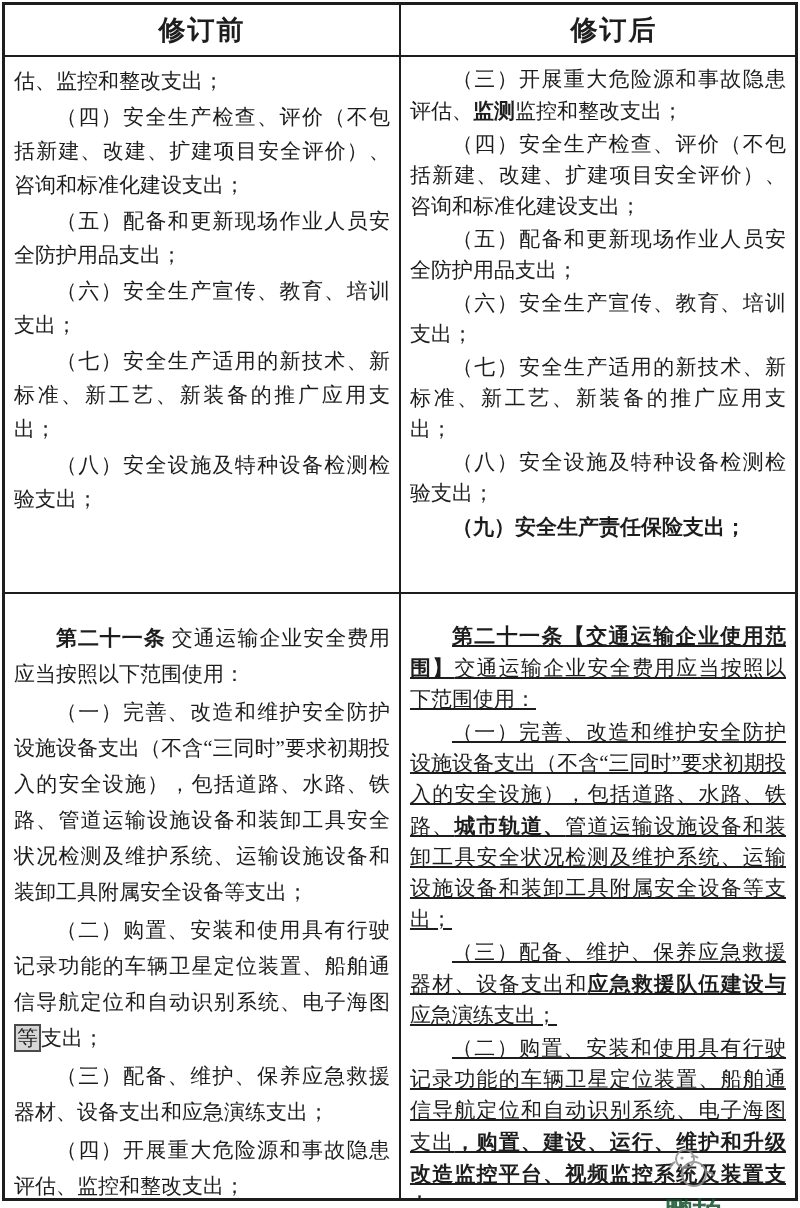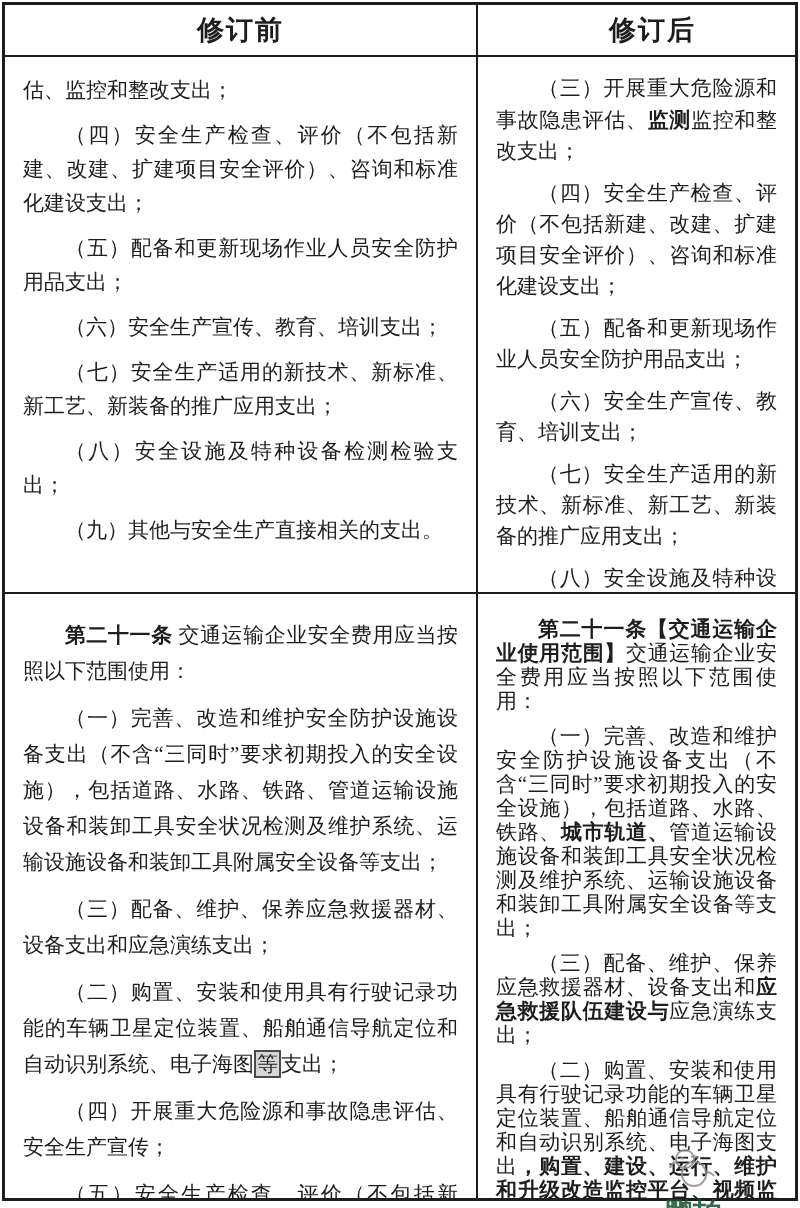--- a/index.html
+++ b/index.html
@@ -18,36 +18,36 @@
     display:flex;height:52px;box-sizing:border-box;border-bottom:2px solid #1d1d1d;flex:none;
   }
   .th{
     box-sizing:border-box;display:flex;align-items:center;justify-content:center;
     font-family:"Liberation Sans","DejaVu Sans",sans-serif;
     font-weight:bold;font-size:27px;letter-spacing:2px;
   }
   .trow{display:flex;box-sizing:border-box;}
   .row1{height:537px;border-bottom:2px solid #1d1d1d;flex:none;}
   .row2{flex:1;overflow:hidden;}
-  .td,.th-before{width:473px;flex:none;}
+  .td,.th-before{width:396px;flex:none;}
   .th-after,.td-after{flex:1;padding-left:32px;}
   .td{
     box-sizing:border-box;padding:5px 7px 0 7px;overflow:hidden;
   }
   .td-before{border-right:2px solid #1d1d1d;}
   .th-before{box-sizing:border-box;border-right:2px solid #1d1d1d;}
-  .row2 .td{padding-top:12px;}
+  .row2 .td{padding-top:24px;}
   .td p{
-    margin:11px;text-align:justify;text-indent:2em;font-size:21px;
+    margin:2px;text-align:justify;text-indent:2em;font-size:21px;
   }
   .td p.no-indent{text-indent:0;}
   .r1b p{line-height:34px;}
   .r1a p{line-height:31px;}
   .r2b p{line-height:36px;}
-  .r2a p{line-height:24px;}
+  .r2a p{line-height:31px;text-decoration:underline;}
   .b{
     font-weight:bold;
     font-family:"Liberation Sans","DejaVu Sans",sans-serif;
   }
   .boxed{
     border:2px solid #4a4a4a;background:#d6d6d6;padding:0 1px;
   }
   .watermark{
     position:absolute;left:664px;top:1146px;display:flex;align-items:center;gap:3px;
     color:#14532d;opacity:0.85;pointer-events:none;
@@ -65,39 +65,38 @@
     <div class="th th-after">修订后</div>
   </div>
   <div class="trow row1">
     <div class="td td-before r1b">
         <p class="no-indent"><span>估、监控和整改支出；</span></p>
         <p><span>（四）安全生产检查、评价（不包括新建、改建、扩建项目安全评价）、咨询和标准化建设支出；</span></p>
         <p><span>（五）配备和更新现场作业人员安全防护用品支出；</span></p>
         <p><span>（六）安全生产宣传、教育、培训支出；</span></p>
         <p><span>（七）安全生产适用的新技术、新标准、新工艺、新装备的推广应用支出；</span></p>
         <p><span>（八）安全设施及特种设备检测检验支出；</span></p>
-        <p><span>（九）其他与安全生产直接相关的支出。</span></p>
       </div>
     <div class="td td-after r1a">
         <p><span>（三）开展重大危险源和事故隐患评估、</span><span class="b">监测</span><span>监控和整改支出；</span></p>
         <p><span>（四）安全生产检查、评价（不包括新建、改建、扩建项目安全评价）、咨询和标准化建设支出；</span></p>
         <p><span>（五）配备和更新现场作业人员安全防护用品支出；</span></p>
         <p><span>（六）安全生产宣传、教育、培训支出；</span></p>
         <p><span>（七）安全生产适用的新技术、新标准、新工艺、新装备的推广应用支出；</span></p>
         <p><span>（八）安全设施及特种设备检测检验支出；</span></p>
         <p><span class="b">（九）安全生产责任保险支出；</span></p>
       </div>
   </div>
   <div class="trow row2">
     <div class="td td-before r2b">
         <p><span class="b">第二十一条</span><span> 交通运输企业安全费用应当按照以下范围使用：</span></p>
         <p><span>（一）完善、改造和维护安全防护设施设备支出（不含“三同时”要求初期投入的安全设施），包括道路、水路、铁路、管道运输设施设备和装卸工具安全状况检测及维护系统、运输设施设备和装卸工具附属安全设备等支出；</span></p>
+        <p><span>（二）购置、安装和使用具有行驶记录功能的车辆卫星定位装置、船舶通信导航定位和自动识别系统、电子海图</span><span class="boxed">等</span><span>支出；</span></p>
         <p><span>（三）配备、维护、保养应急救援器材、设备支出和应急演练支出；</span></p>
-        <p><span>（二）购置、安装和使用具有行驶记录功能的车辆卫星定位装置、船舶通信导航定位和自动识别系统、电子海图</span><span class="boxed">等</span><span>支出；</span></p>
-        <p><span>（四）开展重大危险源和事故隐患评估、安全生产宣传；</span></p>
+        <p><span>（四）开展重大危险源和事故隐患评估、监控和整改支出；</span></p>
         <p><span>（五）安全生产检查、评价（不包括新建、改建、扩建项目安全评价）、咨询和</span></p>
       </div>
     <div class="td td-after r2a">
         <p><span class="b">第二十一条【交通运输企业使用范围】</span><span>交通运输企业安全费用应当按照以下范围使用：</span></p>
         <p><span>（一）完善、改造和维护安全防护设施设备支出（不含“三同时”要求初期投入的安全设施），包括道路、水路、铁路、</span><span class="b">城市轨道、</span><span>管道运输设施设备和装卸工具安全状况检测及维护系统、运输设施设备和装卸工具附属安全设备等支出；</span></p>
         <p><span>（三）配备、维护、保养应急救援器材、设备支出和</span><span class="b">应急救援队伍建设与</span><span>应急演练支出；</span></p>
         <p><span>（二）购置、安装和使用具有行驶记录功能的车辆卫星定位装置、船舶通信导航定位和自动识别系统、电子海图支出</span><span class="b">，购置、建设、运行、维护和升级改造监控平台、视频监控系统及装置支出；</span></p>
         <p><span>（四）开展重大危险源和事故隐患评</span></p>
       </div>
   </div>

